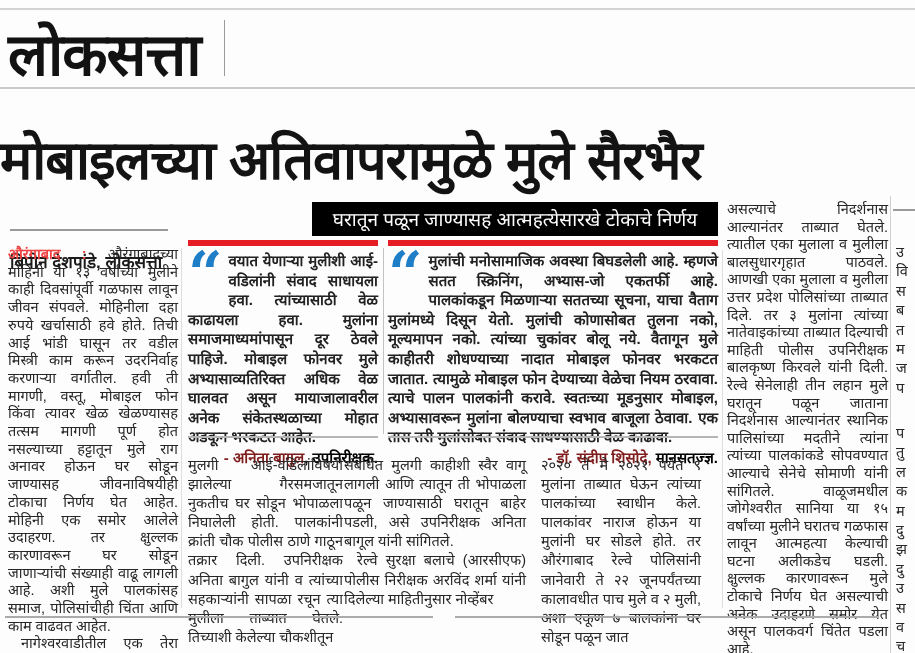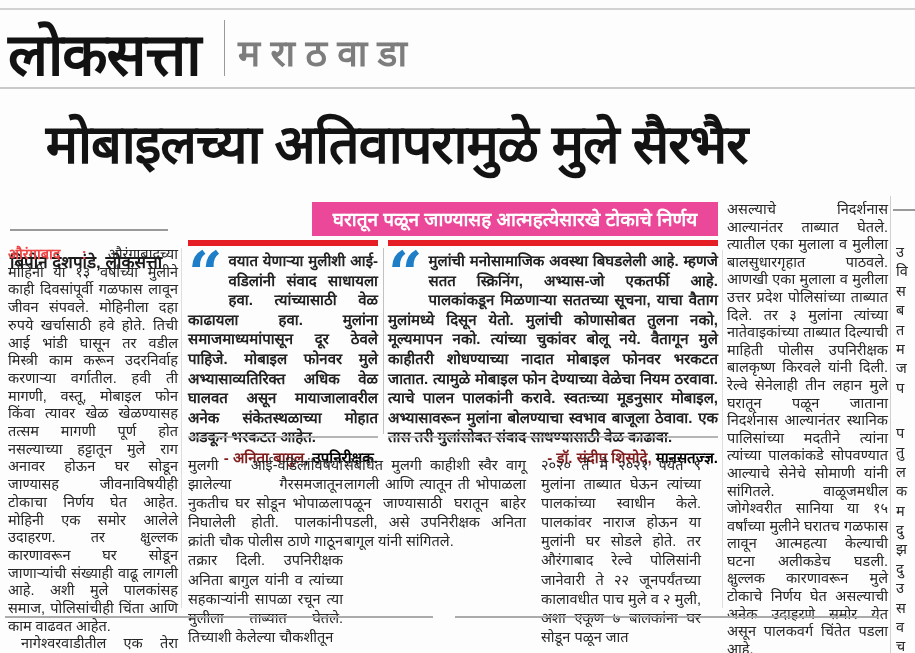--- a/index.html
+++ b/index.html
@@ -10,29 +10,29 @@
   }
   .hr{position:absolute;background:#cccccc;height:2px;}
   .vr{position:absolute;background:#cfcfcf;width:1px;}
 
   
   .logo{position:absolute;left:8px;top:12px;font-size:59px;font-weight:800;color:#121212;letter-spacing:-1px;white-space:nowrap;}
   .mast-rule{position:absolute;left:224px;top:20px;height:56px;width:1px;background:#9a9a9a;}
   .edition{position:absolute;left:238px;top:26px;font-size:37px;font-weight:700;color:#7d7d7d;white-space:nowrap;}
 
   
-  .headline{position:absolute;left:0;top:102px;width:793px;text-align:center;
+  .headline{position:absolute;left:0;top:118px;width:793px;
     font-size:54px;line-height:84px;font-weight:800;color:#131313;white-space:nowrap;letter-spacing:-1px;}
 
   
   .byline{position:absolute;left:10px;top:202px;font-size:17px;font-weight:700;color:#1b1b1b;white-space:nowrap;margin-top:48px;}
   .byline-rule{position:absolute;left:10px;top:229px;width:158px;height:2px;background:#9a9a9a;}
-  .kicker{position:absolute;left:312px;top:202px;width:406px;height:34px;background:#ec4899;
+  .kicker{position:absolute;left:312px;top:202px;width:406px;height:34px;background:#000000;
     display:flex;align-items:center;justify-content:center;overflow:hidden;
-    color:#ffffff;font-weight:700;font-size:19px;white-space:nowrap;}
+    color:#ffffff;font-weight:400;font-size:19px;white-space:nowrap;}
 
   
   .col{position:absolute;text-align:justify;font-size:14.5px;color:#262626;}
   .col p{margin:0;}
   .col .indent{text-indent:13px;}
   .dateline{font-weight:800;color:#ef4444;}
   .c1{left:8px;top:246px;width:170px;line-height:17.7px;}
   .c2{left:188px;top:456px;width:155px;line-height:19.1px;}
   .c3{left:344px;top:456px;width:182px;line-height:19.1px;}
   .c4{left:541px;top:456px;width:160px;line-height:19.1px;}
@@ -59,21 +59,20 @@
 </style>
 </head>
 <body>
 
 <div class="page">
 
   <div class="hr" style="left:0;top:8px;width:915px;background:#d2d2d2;"></div>
 
   <div class="logo">लोकसत्ता</div>
   <div class="mast-rule"></div>
-  <div class="edition">म रा ठ वा डा</div>
   <div class="hr" style="left:0;top:87px;width:915px;background:#c9c9c9;"></div>
 
   <div class="headline">मोबाइलच्या अतिवापरामुळे मुले सैरभैर</div>
 
   <div class="byline">बिपीन देशपांडे, लोकसत्ता</div>
   <div class="byline-rule"></div>
 
   <div class="kicker">घरातून पळून जाण्यासह आत्महत्येसारखे टोकाचे निर्णय</div>
 
   <div class="col c1">
@@ -102,20 +101,21 @@
       <div class="qattr"><span class="qauthor">- डॉ. संदीप शिसोदे,</span><span class="qrole"> मानसतज्ज्ञ.</span></div>
     </div>
     <div class="qrule"></div>
   </div>
 
   <div class="col c2">
     <p>मुलगी आई-वडिलांविषयी झालेल्या गैरसमजातून नुकतीच घर सोडून भोपाळला निघालेली होती. पालकांनी क्रांती चौक पोलीस ठाणे गाठून तक्रार दिली. उपनिरीक्षक अनिता बागुल यांनी व त्यांच्या सहकाऱ्यांनी सापळा रचून त्या मुलीला ताब्यात घेतले. तिच्याशी केलेल्या चौकशीतून</p>
   </div>
   <div class="col c3">
     <p>संबंधित मुलगी काहीशी स्वैर वागू लागली आणि त्यातून ती भोपाळला पळून जाण्यासाठी घरातून बाहेर पडली, असे उपनिरीक्षक अनिता बागूल यांनी सांगितले.</p>
+    <p class="indent">रेल्वे सुरक्षा बलाचे (आरसीएफ) पोलीस निरीक्षक अरविंद शर्मा यांनी दिलेल्या माहितीनुसार नोव्हेंबर</p>
   </div>
   <div class="col c4">
     <p>२०२० ते मे २०२१ पर्यंत ९ मुलांना ताब्यात घेऊन त्यांच्या पालकांच्या स्वाधीन केले. पालकांवर नाराज होऊन या मुलांनी घर सोडले होते. तर औरंगाबाद रेल्वे पोलिसांनी जानेवारी ते २२ जूनपर्यंतच्या कालावधीत पाच मुले व २ मुली, अशा एकूण ७ बालकांना घर सोडून पळून जात</p>
   </div>
 
   <div class="col c5">
     <p>असल्याचे निदर्शनास आल्यानंतर ताब्यात घेतले. त्यातील एका मुलाला व मुलीला बालसुधारगृहात पाठवले. आणखी एका मुलाला व मुलीला उत्तर प्रदेश पोलिसांच्या ताब्यात दिले. तर ३ मुलांना त्यांच्या नातेवाइकांच्या ताब्यात दिल्याची माहिती पोलीस उपनिरीक्षक बालकृष्ण किरवले यांनी दिली. रेल्वे सेनेलाही तीन लहान मुले घरातून पळून जाताना निदर्शनास आल्यानंतर स्थानिक पालिसांच्या मदतीने त्यांना त्यांच्या पालकांकडे सोपवण्यात आल्याचे सेनेचे सोमाणी यांनी सांगितले. वाळूजमधील जोगेश्वरीत सानिया या १५ वर्षांच्या मुलीने घरातच गळफास लावून आत्महत्या केल्याची घटना अलीकडेच घडली. क्षुल्लक कारणावरून मुले टोकाचे निर्णय घेत असल्याची अनेक उदाहरणे समोर येत असून पालकवर्ग चिंतेत पडला आहे.</p>
   </div>
 
   <div class="edge-dash"></div>

